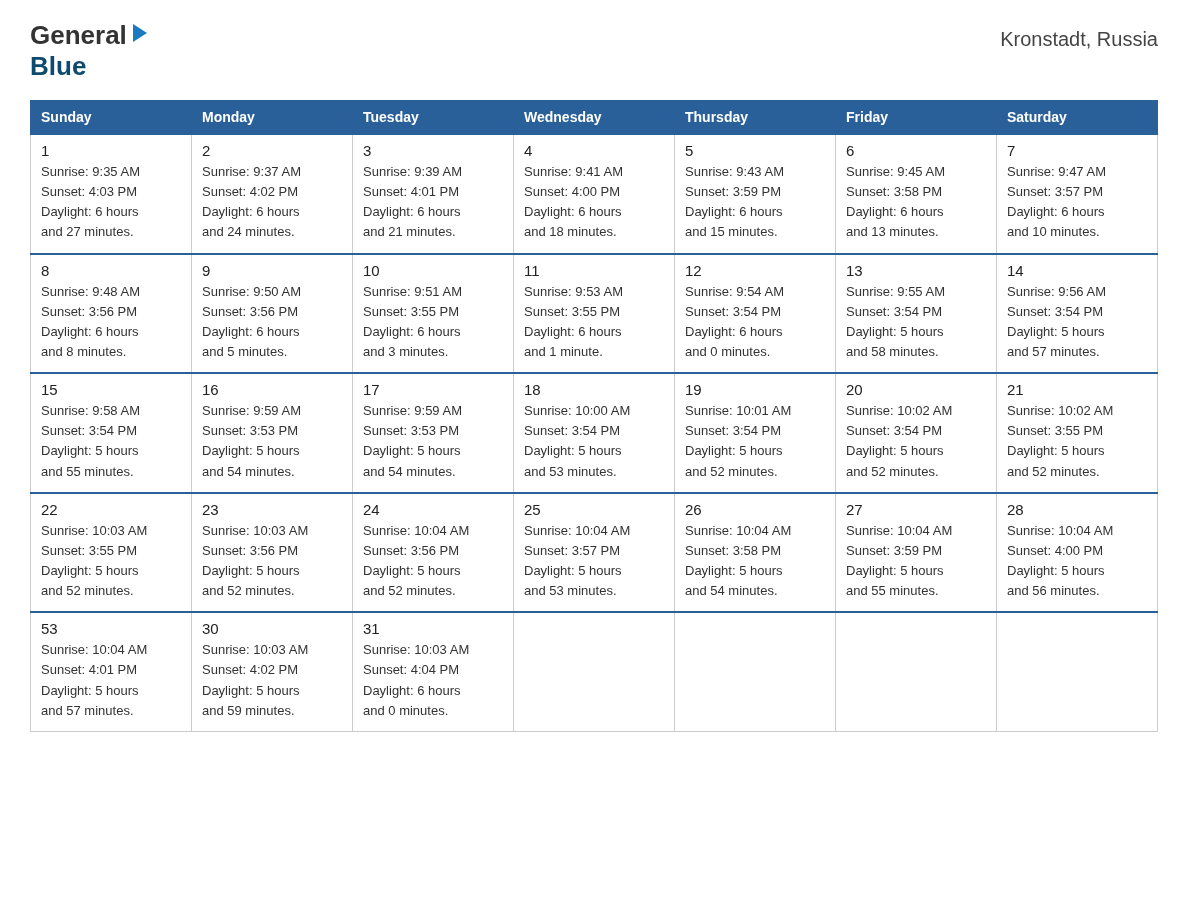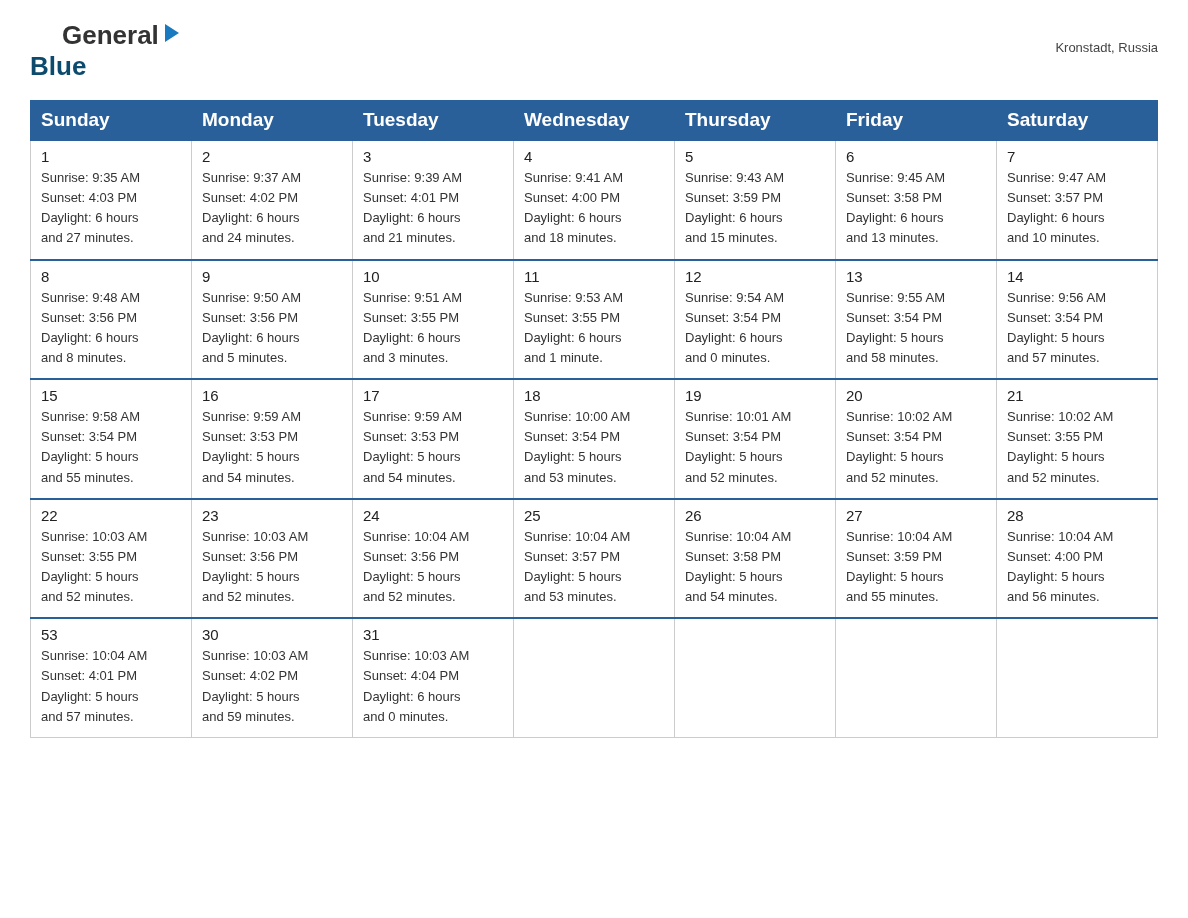--- a/index.html
+++ b/index.html
@@ -17,53 +17,52 @@
     }
     .logo {
       display: flex;
       flex-direction: column;
       align-items: flex-start;
     }
     .logo-general {
       font-size: 26px;
       font-weight: bold;
       color: #333;
-      margin-left: 32px;
     }
     .logo-blue {
       font-size: 26px;
       font-weight: bold;
       color: #0c4a6e;
     }
     .title-block {
       text-align: right;
     }
     .month-title {
       font-size: 48px;
       font-weight: normal;
       color: #222;
       line-height: 1.1;
     }
     .location {
-      font-size: 13px;
+      font-size: 20px;
       color: #444;
-      margin-top: 20px;
+      margin-top: 8px;
     }
     table {
       width: 100%;
       border-collapse: collapse;
       font-size: 13.5px;
     }
     thead tr th {
       background-color: #2a6099;
       color: #fff;
       padding: 8px 10px;
       text-align: left;
       font-weight: bold;
-      font-size: 19px;
+      font-size: 14px;
       border: 1px solid #2a6099;
     }
     tbody tr td {
       vertical-align: top;
       padding: 7px 10px 10px 10px;
       border: 1px solid #ccc;
       border-top: 2px solid #2a6099;
       width: 14.28%;
       min-height: 90px;
     }

